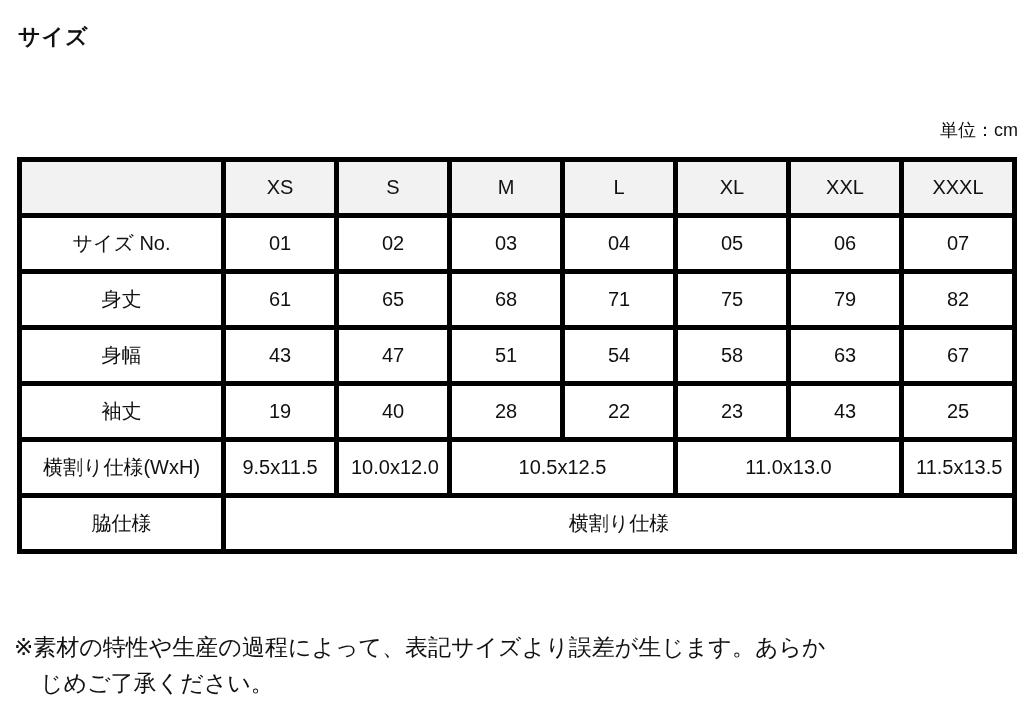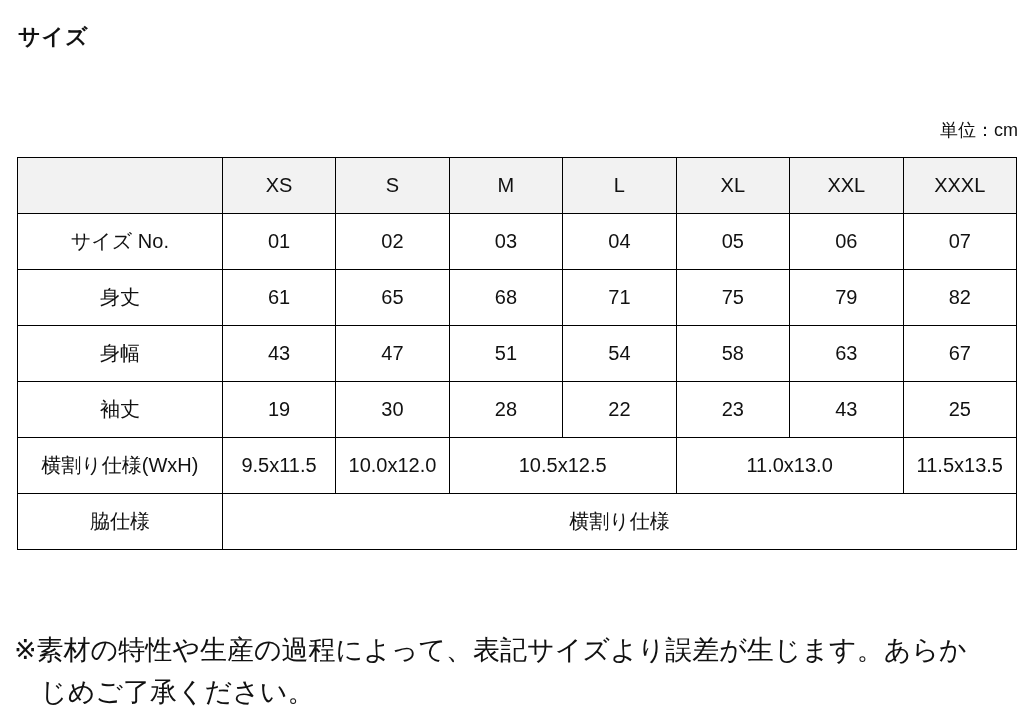--- a/index.html
+++ b/index.html
@@ -45,21 +45,21 @@
     left: 17px;
     top: 157px;
     width: 1000px;
   }
   table.size-table {
     border-collapse: collapse;
     width: 1000px;
     table-layout: fixed;
   }
   table.size-table td, table.size-table th {
-    border: 1px solid #000000;
+    border: 5px solid #000000;
     font-size: 20px;
     font-weight: normal;
     text-align: center;
     vertical-align: middle;
     height: 56px;
     padding: 0 12px;
     color: #111111;
     box-sizing: border-box;
   }
   table.size-table thead th {
@@ -72,21 +72,21 @@
   col.c0 { width: 204px; }
   col.cx { width: 113px; }
   .rowlabel {
     font-size: 19px;
   }
   .note {
     position: absolute;
     left: 14px;
     top: 630px;
     width: 1010px;
-    font-size: 27px;
+    font-size: 23px;
     line-height: 1.55;
     color: #111111;
   }
   .note .line2 {
     padding-left: 26px;
   }
 </style>
 </head>
 <body>
 
@@ -152,21 +152,21 @@
           <td>54</td>
           <td>58</td>
           <td>63</td>
           <td>67</td>
         </tr>
 
 
         <tr>
           <td class="rowlabel">袖丈</td>
           <td>19</td>
-          <td>30</td>
+          <td>40</td>
           <td>28</td>
           <td>22</td>
           <td>23</td>
           <td>43</td>
           <td>25</td>
         </tr>
 
         <tr>
           <td class="rowlabel">横割り仕様(WxH)</td>
           <td>9.5x11.5</td>

